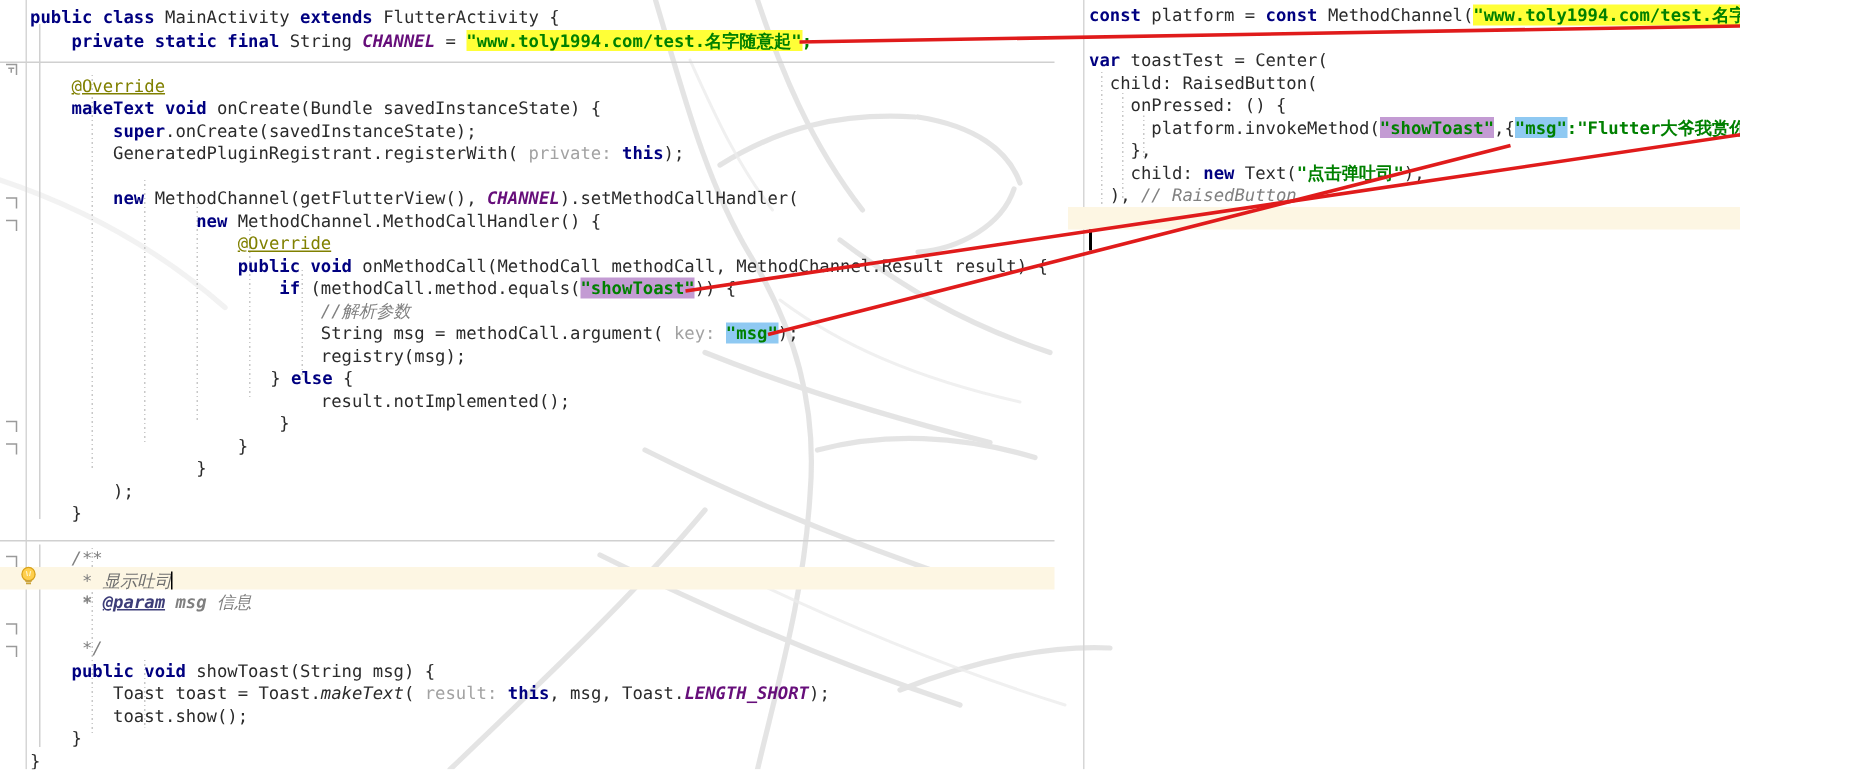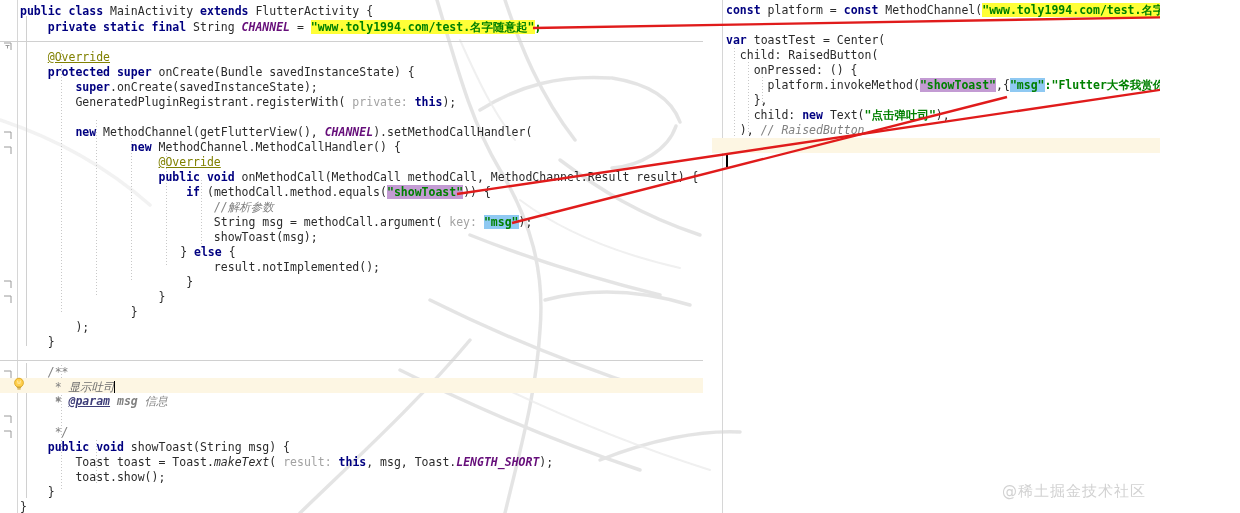--- a/index.html
+++ b/index.html
@@ -165,32 +165,32 @@
       <div class="guide" style="left:61px;top:365px;height:125px;"></div>
       <div class="guide" style="left:96px;top:440px;height:45px;"></div>
     </div>
 
     <div class="code">
       <div class="ln" style="top:4px;position:absolute;"><span class="kw">public class</span> MainActivity <span class="kw">extends</span> FlutterActivity {</div>
 
       <div class="ln" style="top:20px;position:absolute;">    <span class="kw">private static final</span> String <span class="fld">CHANNEL</span> = <span class="str hl-yellow">"www.toly1994.com/test.名字随意起"</span><span class="str">;</span></div>
 
       <div class="ln" style="top:50px;position:absolute;">    <span class="anno">@Override</span></div>
-      <div class="ln" style="top:65px;position:absolute;">    <span class="kw">protected super</span> onCreate(Bundle savedInstanceState) {</div>
+      <div class="ln" style="top:65px;position:absolute;">    <span class="kw">makeText void</span> onCreate(Bundle savedInstanceState) {</div>
       <div class="ln" style="top:80px;position:absolute;">        <span class="kw">super</span>.onCreate(savedInstanceState);</div>
       <div class="ln" style="top:95px;position:absolute;">        GeneratedPluginRegistrant.<span style="margin-top:12px;">registerWith</span>( <span class="hint">private:</span> <span class="kw">this</span>);</div>
 
       <div class="ln" style="top:125px;position:absolute;">        <span class="kw">new</span> MethodChannel(getFlutterView(), <span class="fld">CHANNEL</span>).setMethodCallHandler(</div>
       <div class="ln" style="top:140px;position:absolute;">                <span class="kw">new</span> MethodChannel.MethodCallHandler() {</div>
       <div class="ln" style="top:155px;position:absolute;">                    <span class="anno">@Override</span></div>
       <div class="ln" style="top:170px;position:absolute;">                    <span class="kw">public void</span> onMethodCall(MethodCall methodCall, MethodChannel.Result result) {</div>
       <div class="ln" style="top:185px;position:absolute;">                        <span class="kw">if</span> (methodCall.method.equals(<span class="str hl-purple">"showToast"</span>)) {</div>
       <div class="ln" style="top:200px;position:absolute;">                            <span class="cmtline">//解析参数</span></div>
       <div class="ln" style="top:215px;position:absolute;">                            String msg = methodCall.argument( <span class="hint">key:</span> <span class="str hl-blue">"msg"</span>);</div>
-      <div class="ln" style="top:230px;position:absolute;">                            showToast(msg);</div>
+      <div class="ln" style="top:230px;position:absolute;">                            registry(msg);</div>
       <div class="ln" style="top:245px;position:absolute;padding-left:14px;">                        } <span class="kw">else</span> {</div>
       <div class="ln" style="top:260px;position:absolute;text-align:center;">                            result.notImplemented();</div>
       <div class="ln" style="top:275px;position:absolute;">                        }</div>
       <div class="ln" style="top:290px;position:absolute;">                    }</div>
       <div class="ln" style="top:305px;position:absolute;">                }</div>
       <div class="ln" style="top:320px;position:absolute;">        );</div>
       <div class="ln" style="top:335px;position:absolute;">    }</div>
 
       <div class="ln" style="top:365px;position:absolute;">    <span class="cmtdoc">/**</span></div>
       <div class="ln" style="top:380px;position:absolute;z-index:3;">     <span class="cmtdoc">* </span><span class="cmtdoc" style="color:#707070;">显示吐司</span><span class="caret"></span></div>
@@ -239,14 +239,13 @@
 
     <div class="caret-block" style="left:14px;top:153px;"></div>
   </div>
 
   <svg class="arrows" viewBox="0 0 1240 513">
     <line x1="533" y1="28" x2="1240" y2="16" stroke="#e01b1b" stroke-width="2.4"></line>
     <line x1="457" y1="194" x2="1240" y2="78" stroke="#e01b1b" stroke-width="2.4"></line>
     <line x1="512" y1="223" x2="1007" y2="97" stroke="#e01b1b" stroke-width="2.4"></line>
   </svg>
 
-  <div class="watermark">@稀土掘金技术社区</div>
 </div>
 
 </body></html>

